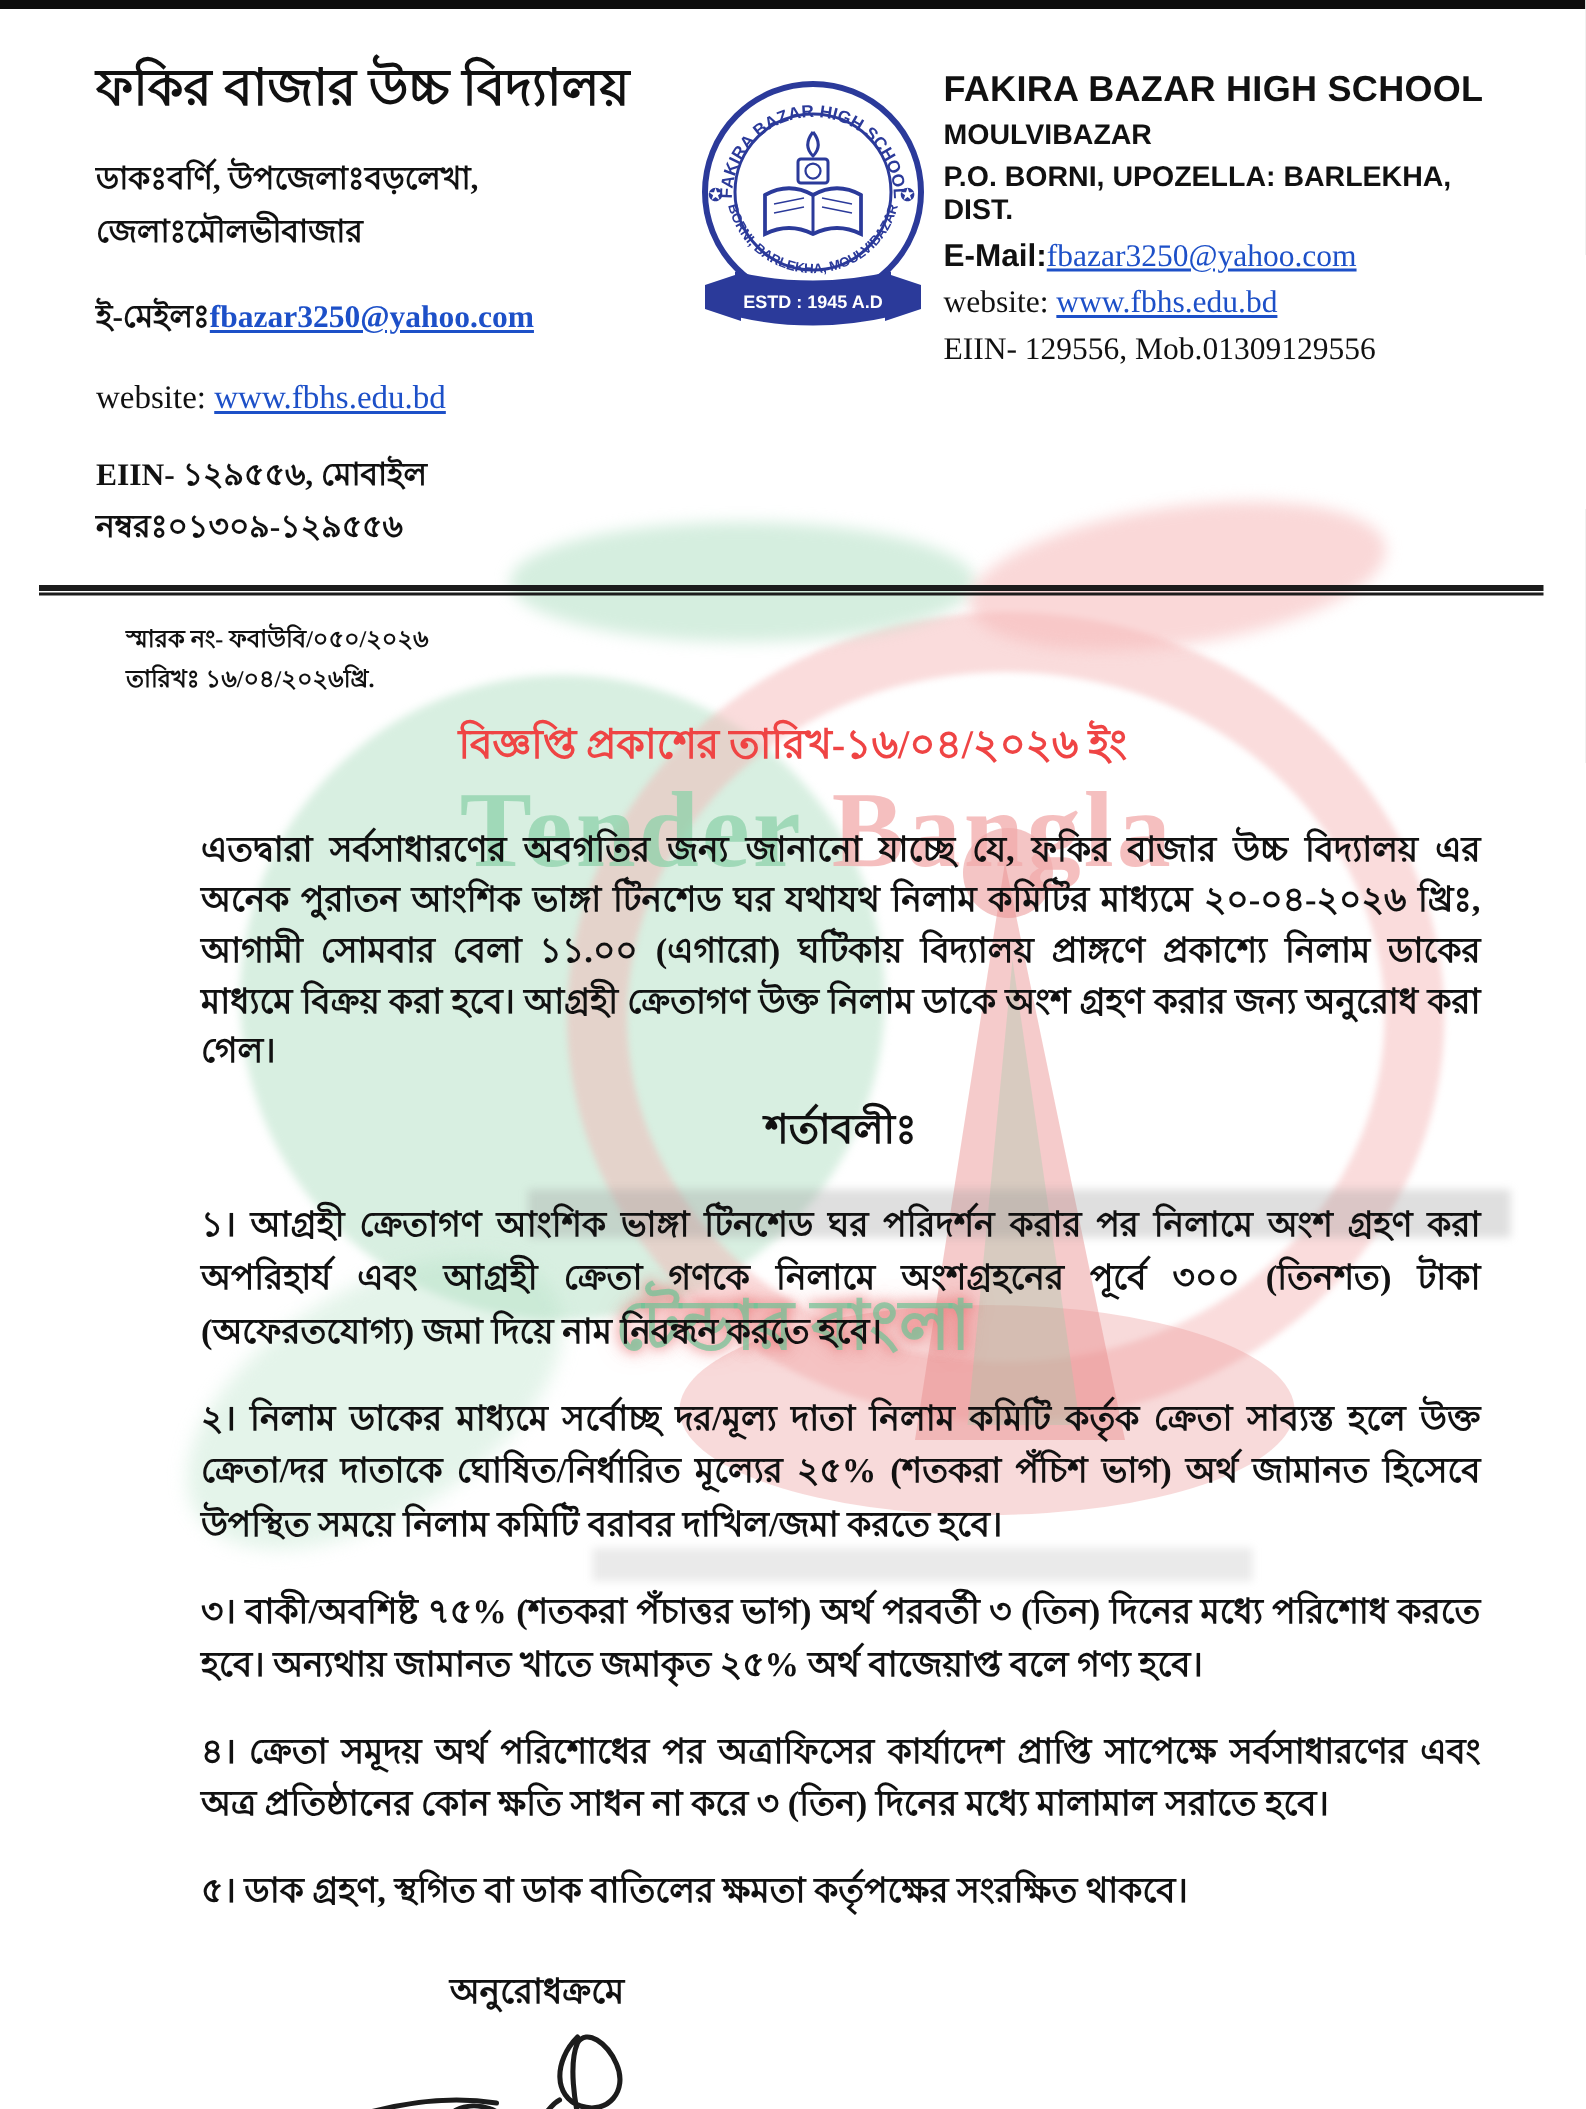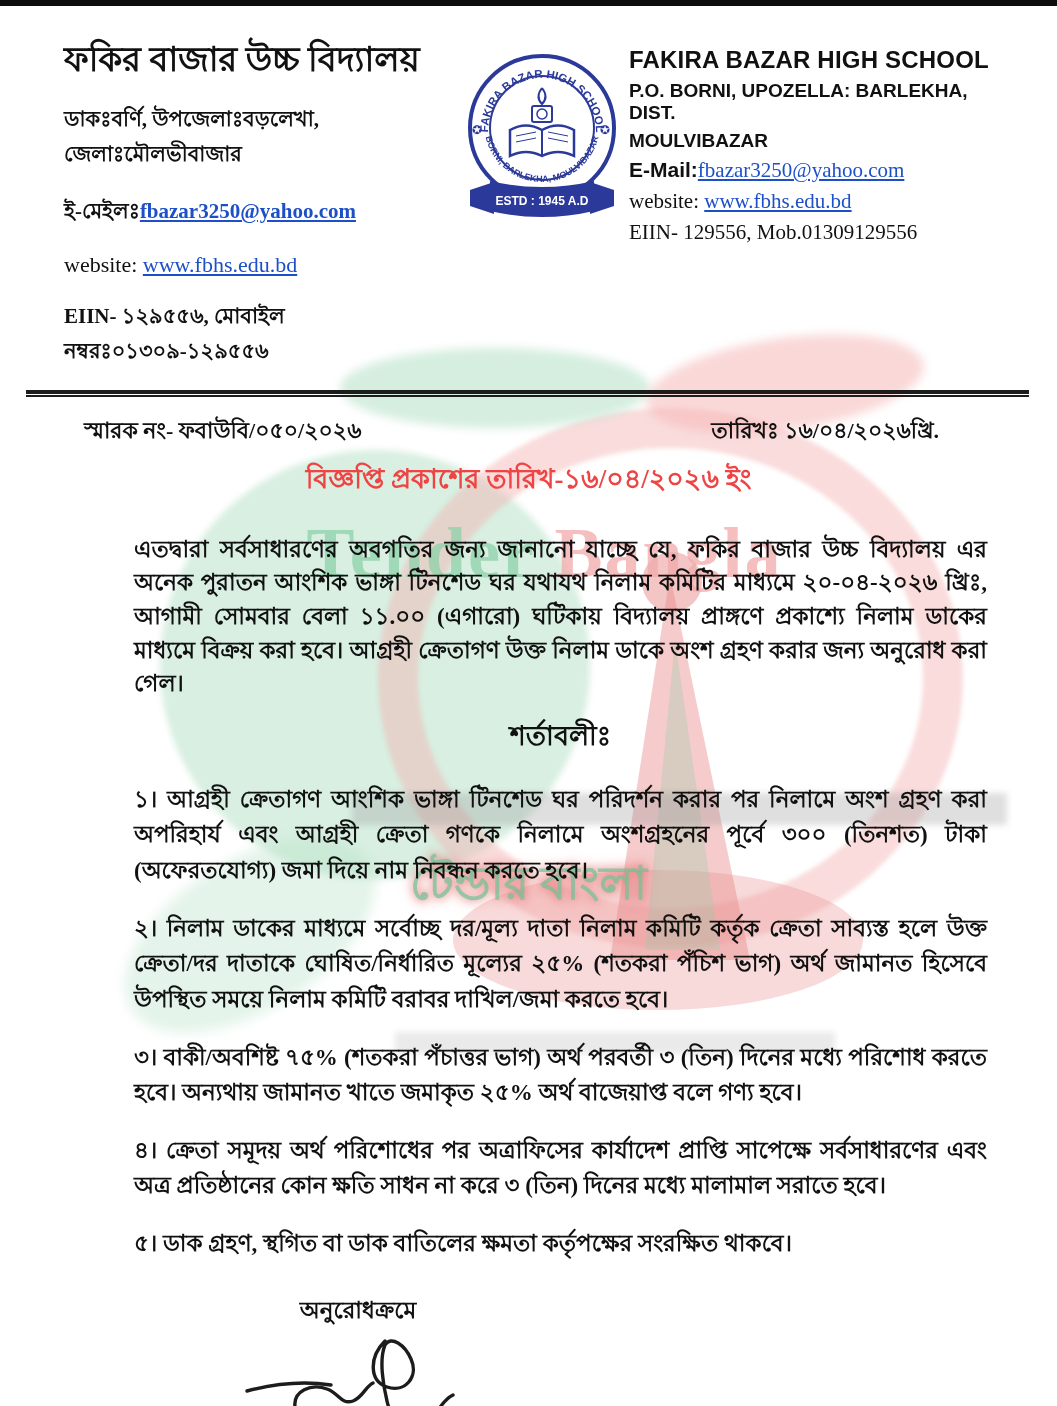--- a/index.html
+++ b/index.html
@@ -48,21 +48,21 @@
   .h-logo { width:160px; margin:8px 4px 0 6px; flex:none; }
   .h-right { margin-left:auto; width:372px; padding-top:6px; font-family:"Liberation Sans", sans-serif; }
   .h-right .school-en { font-size:24px; font-weight:bold; letter-spacing:0.2px; }
   .h-right .line { font-size:19px; margin-top:6px; font-weight:600; }
   .h-right .line.mix { font-family:"Liberation Serif", serif; font-weight:normal; font-size:21px; }
 
   .divider { margin:20px 28px 0 26px; height:7px;
     border-top:4px solid #1c1c1c; border-bottom:2px solid #1c1c1c; }
 
   .memo-row { display:flex; justify-content:space-between; padding:16px 118px 0 84px;
-    font-size:22px; font-weight:bold; }
+    font-size:16px; font-weight:bold;flex-direction:column; }
 
   .title { text-align:center; margin-top:26px; font-size:44px; font-weight:bold; }
   .subtitle { text-align:center; margin-top:8px; font-size:27px; font-weight:bold; color:#ef4444; }
 
   .bodytext { padding:0 70px 0 134px; }
   .intro { margin-top:30px; font-size:23px; line-height:1.46; text-align:justify; font-weight:600; }
   .terms-head { text-align:center; margin-top:14px; font-size:27px; font-weight:bold; }
   .term { margin-top:22px; font-size:23px; line-height:1.55; text-align:justify; font-weight:600; }
 
   .closing { margin:30px 0 0 228px; width:260px; text-align:center; }
@@ -134,22 +134,22 @@
 
           <polygon points="8,142 32,134 32,166 8,158" fill="#2b3a9a"></polygon>
           <polygon points="152,142 128,134 128,166 152,158" fill="#2b3a9a"></polygon>
           <path d="M28,133 Q80,145 132,133 L132,163 Q80,175 28,163 Z" fill="#2b3a9a"></path>
           <text x="80" y="157" text-anchor="middle" font-family="Liberation Sans, sans-serif" font-size="12" font-weight="bold" fill="#ffffff">ESTD : 1945 A.D</text>
         </svg>
       </div>
 
       <div class="h-right">
         <div class="school-en">FAKIRA BAZAR HIGH SCHOOL</div>
+        <div class="line">MOULVIBAZAR</div>
         <div class="line">P.O. BORNI, UPOZELLA: BARLEKHA, DIST.</div>
-        <div class="line">MOULVIBAZAR</div>
         <div class="line mix"><span style="font-family:'Liberation Sans',sans-serif;font-weight:600;">E-Mail:</span><a class="lnk" href="#">fbazar3250@yahoo.com</a></div>
         <div class="line mix"><span>website:</span> <a class="lnk" href="#">www.fbhs.edu.bd</a></div>
         <div class="line mix">EIIN- 129556, Mob.01309129556</div>
       </div>
     </div>
 
     <div class="divider"></div>
 
     <div class="memo-row">
       <span>স্মারক নং- ফবাউবি/০৫০/২০২৬</span>

